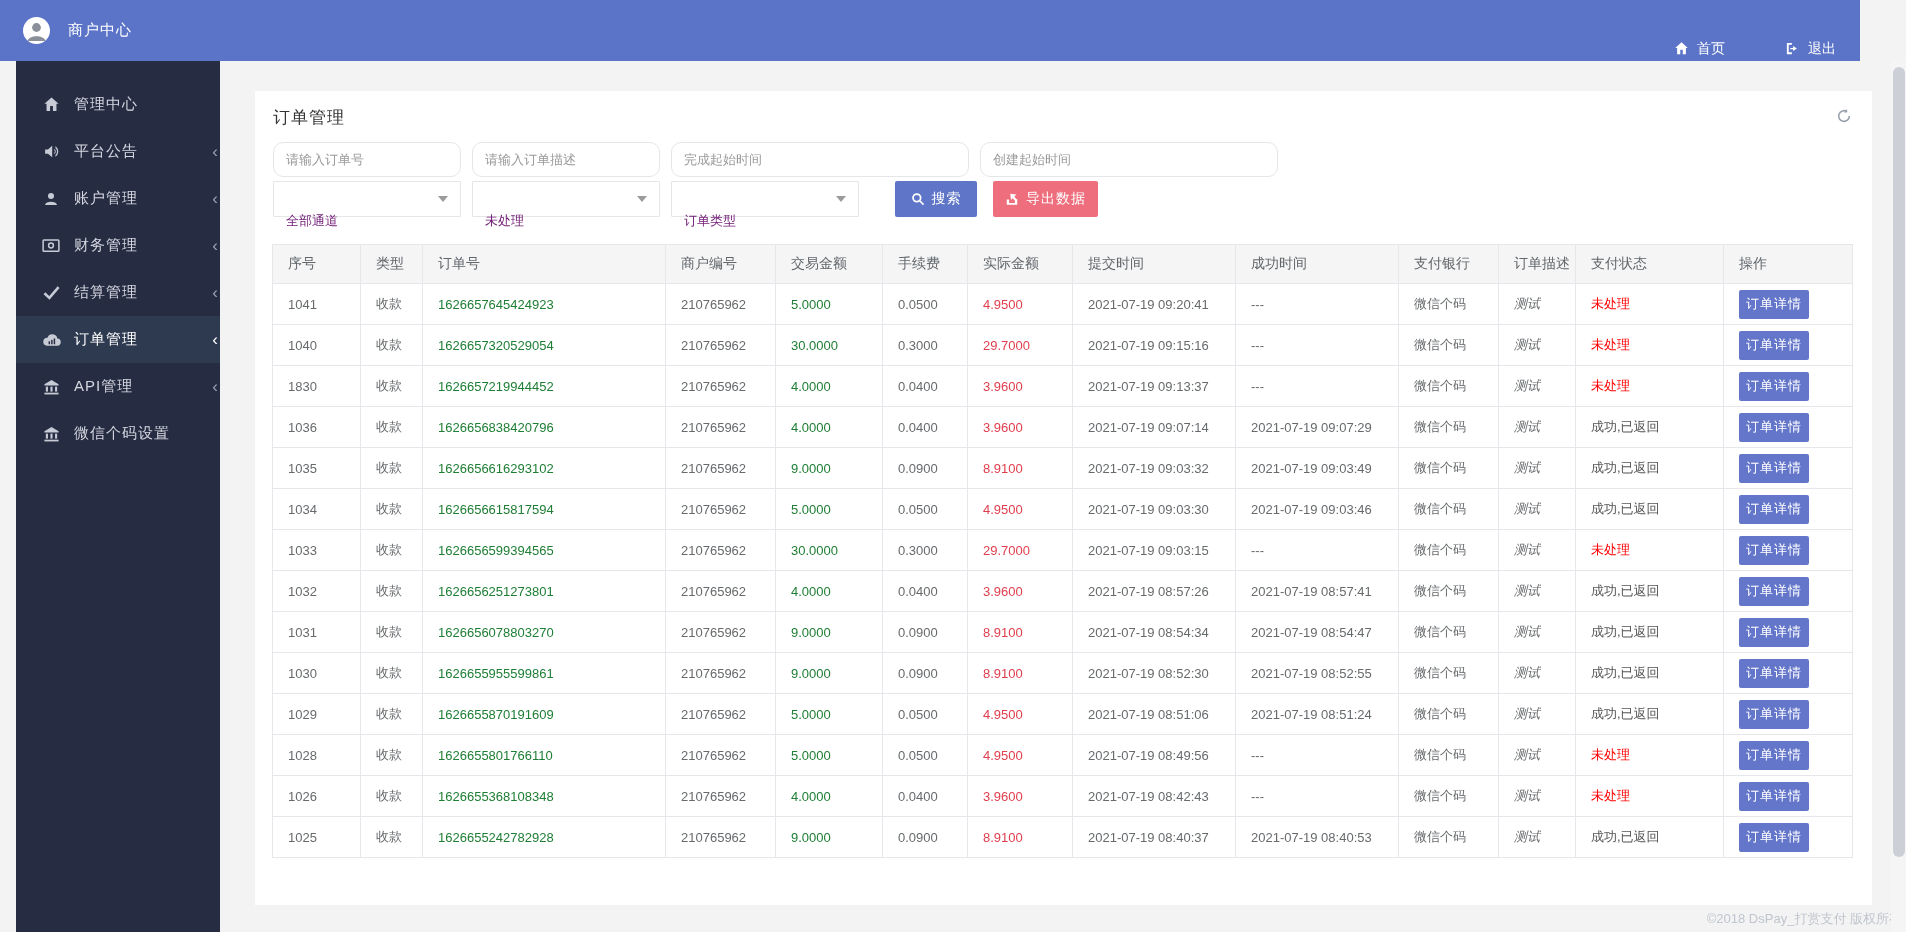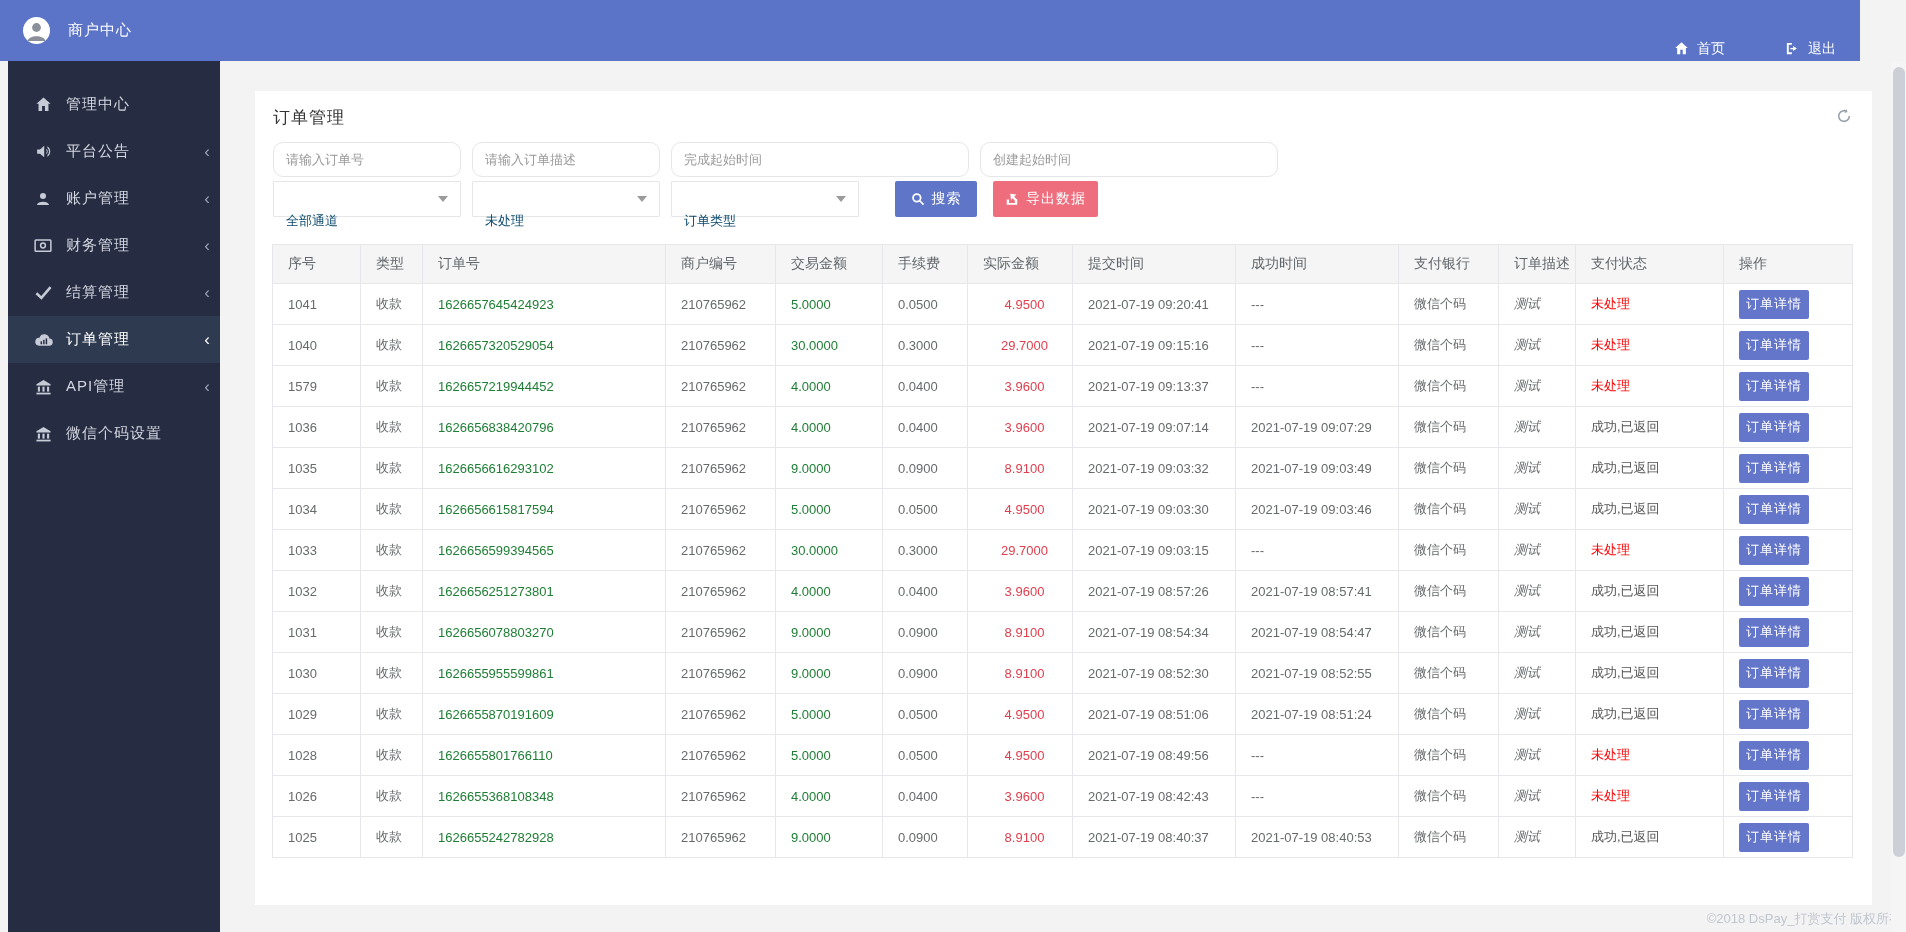--- a/index.html
+++ b/index.html
@@ -11,21 +11,21 @@
     background:#5b74c8; display:flex; align-items:center; justify-content:space-between; z-index:5;}
   .brand { display:flex; align-items:center; }
   .avatar { width:27px; height:27px; border-radius:50%; background:#fff; margin-left:23px;
     display:flex; align-items:center; justify-content:center; overflow:hidden;}
   .brand-name { color:#fff; font-size:15px; margin-left:18px; letter-spacing:1px;}
   .topnav { display:flex; align-items:center; margin-right:24px;}
   .topnav a { color:#fff; font-size:14px; text-decoration:none; display:flex; align-items:center; margin-left:60px;margin-top:36px;}
   .topnav .ticon { margin-right:8px; display:flex; }
 
   
-  .sidebar { position:absolute; left:8px; top:61px; width:220px; height:871px; background:#262c42;}
+  .sidebar { position:absolute; left:16px; top:61px; width:220px; height:871px; background:#262c42;}
   .side-list { padding-top:20px; }
   .side-item { height:47px; display:flex; align-items:center; padding:0 18px 0 25px;
     color:#d4d7e0; font-size:15px; cursor:pointer; position:relative;}
   .side-item.active { background:#2e3a50; color:#ffffff;}
   .side-item .sicon { width:20px; display:flex; justify-content:center; margin-right:13px; flex:none;}
   .side-item .slabel { flex:1; letter-spacing:1px; }
   .side-item .arrow { font-size:17px; color:#9aa1b5; line-height:1;}
   .side-item.active .arrow { color:#fff; }
 
   
@@ -38,38 +38,38 @@
   .filters { padding:0 18px; }
   .frow { display:flex; }
   .frow1 { margin-bottom:4px; }
   .frow2 { margin-bottom:27px; }
   .fin { height:35px; border:1px solid #e5e6e7; background:#fff; font-size:13px; color:#555;
     padding:0 12px; margin-right:11px; outline:none; border-radius:10px;}
   .fin::placeholder { color:#999; }
   .w-s { width:188px; } .w-l { width:298px; }
   .sel { height:36px; width:188px; border:1px solid #e5e6e7; background:#fff; margin-right:11px;
     display:flex; align-items:center; justify-content:space-between; padding:0 12px; cursor:pointer; border-radius:1px;}
-  .sel .sel-text { font-size:13px; color:#0c4a6e;margin-top:44px; }
+  .sel .sel-text { font-size:13px; color:#701a75;margin-top:44px; }
   .caret { width:0; height:0; border-left:5px solid transparent; border-right:5px solid transparent;
     border-top:6px solid #9b9b9b; }
   .btn { height:36px; border:none; color:#fff; font-size:14px; display:flex; align-items:center;
     justify-content:center; cursor:pointer; border-radius:2px; letter-spacing:1px;}
   .btn .bicon { margin-right:7px; display:flex; }
   .btn-search { width:82px; background:#5f75c8; margin-left:25px;}
   .btn-export { width:105px; background:#ee6e7d; margin-left:16px;}
 
   
   .tblwrap { padding:0 18px 10px 17px; }
   table { border-collapse:collapse; table-layout:fixed; width:1580px; }
   th { height:39px; background:#f5f5f6; color:#61666a; font-size:14px; font-weight:400;
     text-align:left; padding:0 6px 0 15px; border:1px solid #e7e7eb; white-space:nowrap; overflow:hidden;}
   td { height:41px; color:#676a6c; font-size:13px; text-align:left; padding:0 6px 0 15px;
     border:1px solid #e7e7eb; background:#fff; white-space:nowrap; overflow:hidden;}
   td.c-green { color:#1e7e34; }
-  td.c-red { color:#e03e4d;text-align:center; }
+  td.c-red { color:#e03e4d; }
   td.c-desc { font-style:italic; }
   td.st-pending { color:#ff0000; }
   td.st-success { color:#555; }
   .detail-btn { width:70px; height:29px; background:#6476ca; color:#fff; border:none;
     font-size:13px; border-radius:2px; cursor:pointer; letter-spacing:1px;}
 
   .footer { height:27px; display:flex; align-items:center; justify-content:flex-end;
     padding-right:4px; color:#c0c5ce; font-size:13px;}
 
   
@@ -315,21 +315,21 @@
               <td>0.3000</td>
               <td class="c-red">29.7000</td>
               <td>2021-07-19 09:15:16</td>
               <td>---</td>
               <td>微信个码</td>
               <td class="c-desc">测试</td>
               <td class="st-pending">未处理</td>
               <td><button class="detail-btn">订单详情</button></td>
             </tr>
             <tr>
-              <td>1579</td>
+              <td>1830</td>
               <td>收款</td>
               <td class="c-green">1626657219944452</td>
               <td>210765962</td>
               <td class="c-green">4.0000</td>
               <td>0.0400</td>
               <td class="c-red">3.9600</td>
               <td>2021-07-19 09:13:37</td>
               <td>---</td>
               <td>微信个码</td>
               <td class="c-desc">测试</td>

